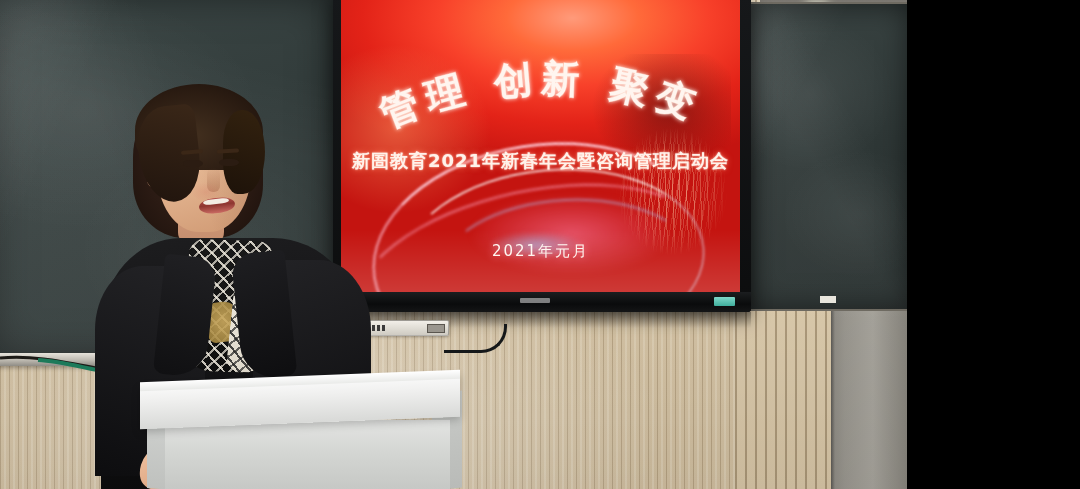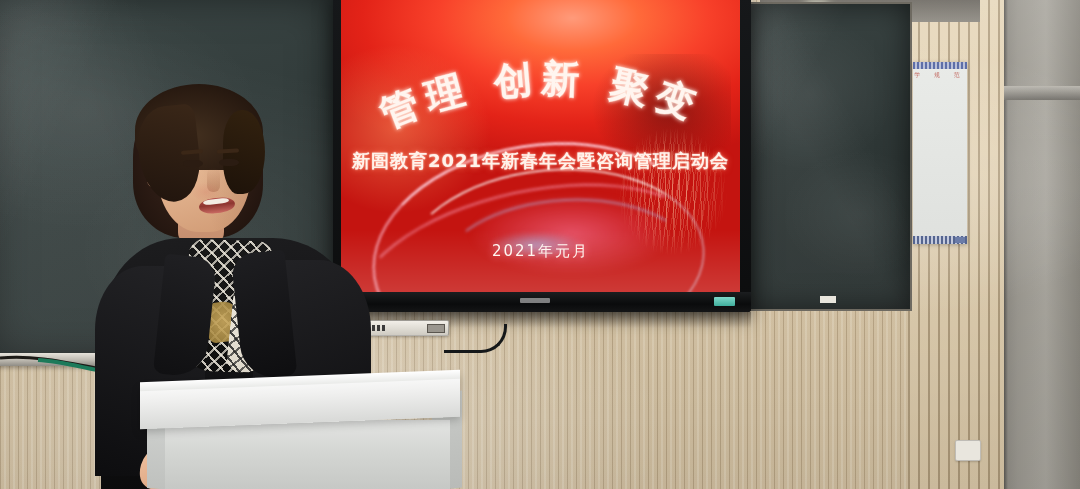--- a/index.html
+++ b/index.html
@@ -1,20 +1,20 @@
 <!DOCTYPE html>
 <html><head>
 <meta charset="utf-8">
 <style>
   html,body{margin:0;padding:0;background:#000;}
   body{font-family:"Liberation Sans","DejaVu Sans",sans-serif;}
 
   #scene{
     position:relative;
-    width:1080px;height:489px;
+    width:907px;height:489px;
     overflow:hidden;
     background:#cdbfa6;
   }
 
   
   .wall{
     position:absolute;left:0;top:0;width:1080px;height:489px;
     background:
       repeating-linear-gradient(90deg,
         rgba(120,96,62,0.30) 0px,

